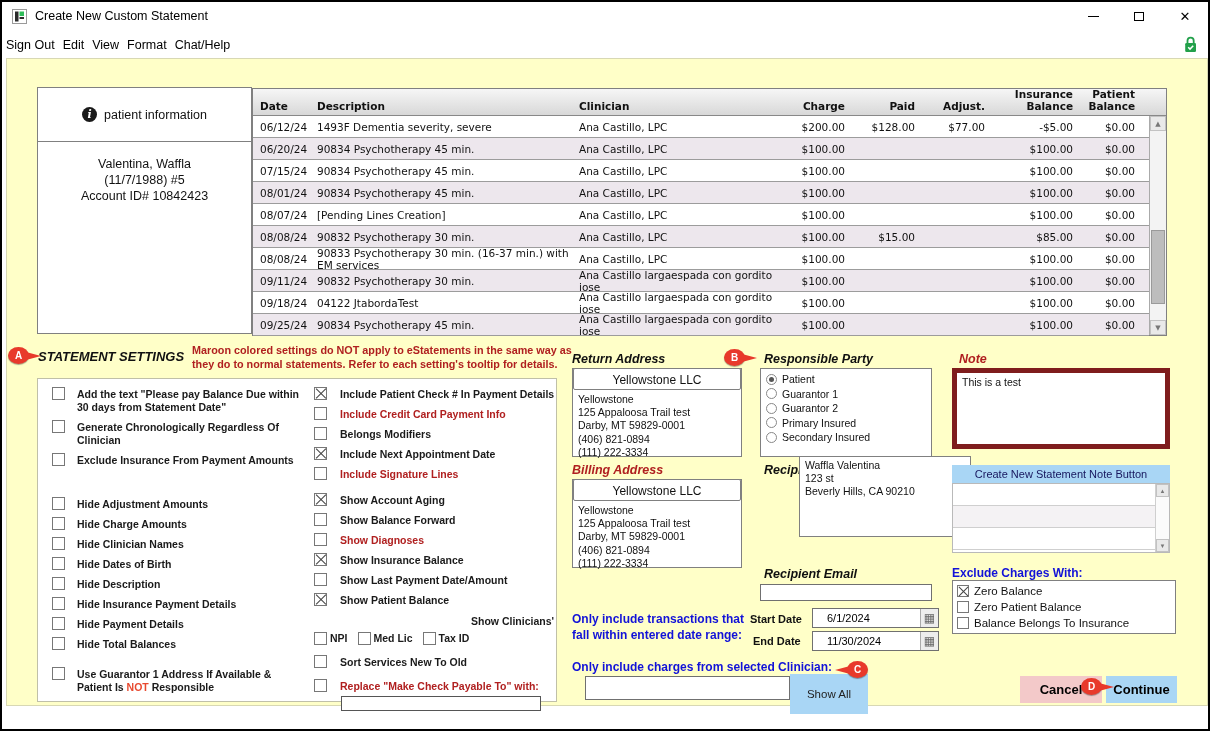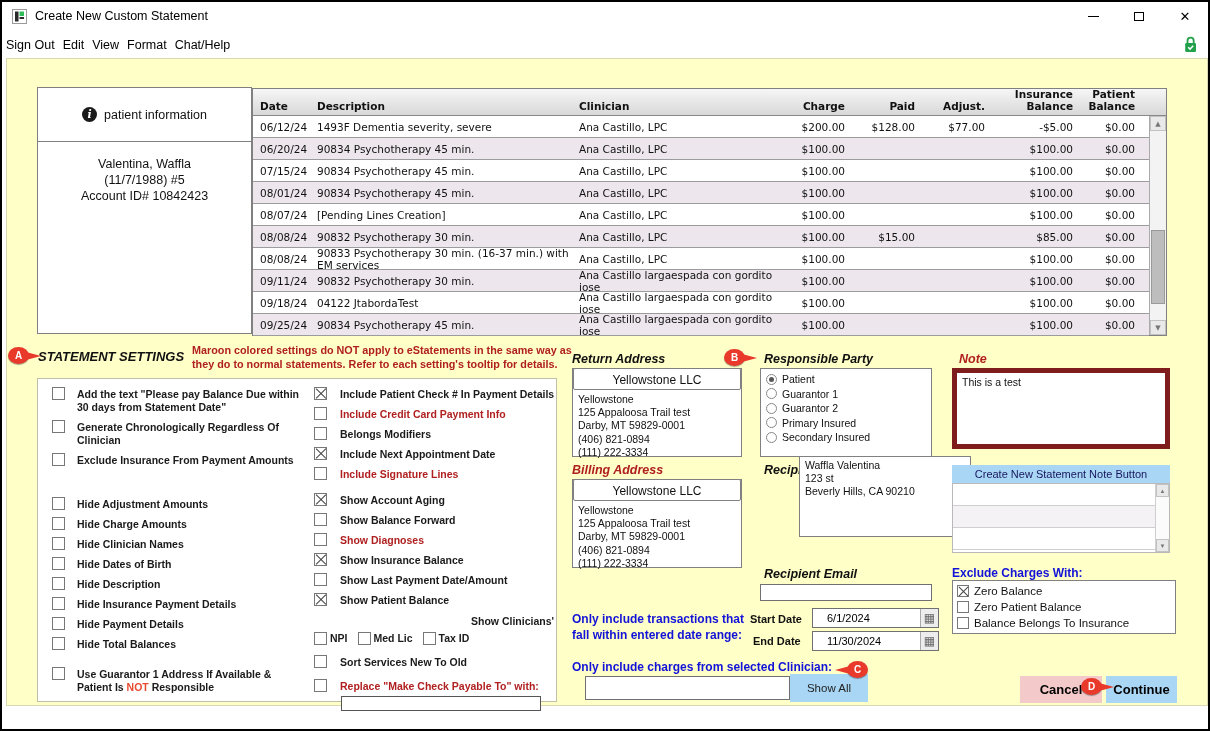--- a/index.html
+++ b/index.html
@@ -118,21 +118,21 @@
   .exclude-row .cb.checked::before,.exclude-row .cb.checked::after{width:13px;top:4.5px;}
   .exclude-label{font-size:11.5px;color:#111;}
   
   .dr-intro{position:absolute;left:570px;top:610px;width:188px;font-size:12px;line-height:15.5px;}
   .dr-label{position:absolute;font-size:11px;font-weight:bold;color:#111;}
   .date-input{position:absolute;width:127px;height:20px;}
   .date-input input{width:100%;height:100%;border:1px solid #707070;font-size:11px;padding:0 20px 0 14px;font-family:"Liberation Sans",sans-serif;}
   .cal-btn{position:absolute;right:1px;top:1px;bottom:1px;width:18px;background:#EDEDED;border-left:1px solid #AAA;
     display:flex;align-items:center;justify-content:center;font-size:12px;color:#666;}
   .cf-intro{position:absolute;left:570px;top:658px;font-size:12px;}
-  .showall-btn{position:absolute;left:788px;top:672px;width:78px;height:28px;background:#A9D6F5;border:none;
+  .showall-btn{position:absolute;left:788px;top:672px;width:78px;height:40px;background:#A9D6F5;border:none;
     font-size:11.5px;color:#222;font-family:"Liberation Sans",sans-serif;}
   
   .btn{position:absolute;height:27px;border:none;font-size:13px;font-weight:bold;color:#000;font-family:"Liberation Sans",sans-serif;}
   .btn-cancel{left:1018px;top:674px;width:82px;background:#F3C9C9;}
   .btn-continue{left:1104px;top:674px;width:71px;background:#A9D6F5;}
 </style>
 </head>
 <body>
 
 <div class="window">

